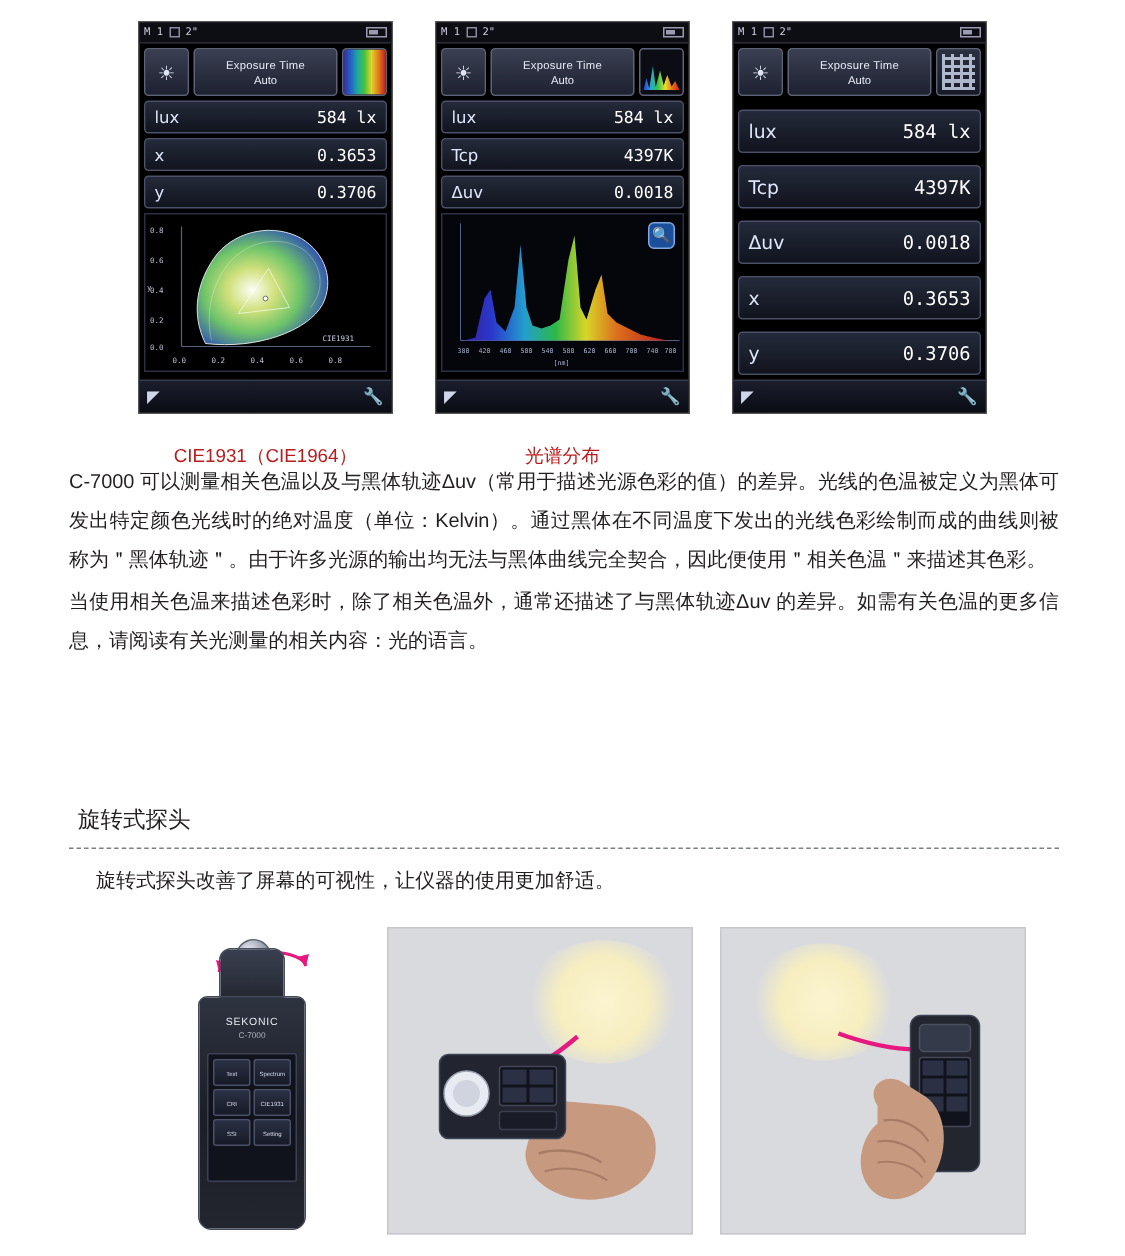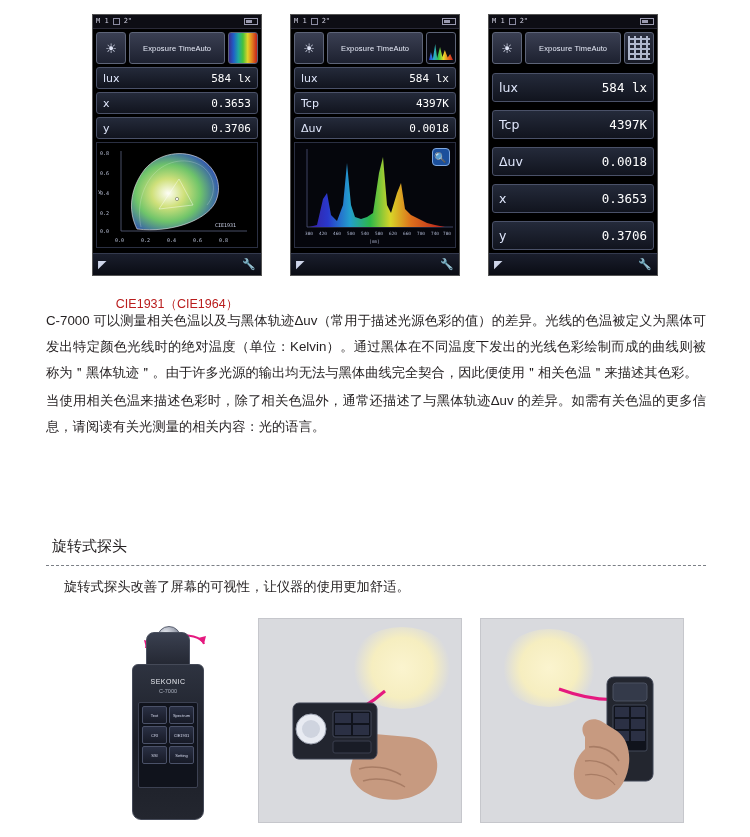--- a/index.html
+++ b/index.html
@@ -61,21 +61,21 @@
     background: linear-gradient(#3a3f52,#1d2130);
     border: 1px solid #5d6478;
     border-radius: 3px;
     display: flex; align-items: center; justify-content: center;
     color: #dfe4f5; font-size: 13px;
   }
   .exp-box {
     flex: 1; height: 32px;
     background: linear-gradient(#3a3f52,#1d2130);
     border: 1px solid #5d6478; border-radius: 3px;
-    display: flex; flex-direction: row;
+    display: flex; flex-direction: column;
     align-items: center; justify-content: center;
     color: #e7ebf8;
   }
   .exp-box .t1 { font-size: 7.5px; letter-spacing: .2px; }
   .exp-box .t2 { font-size: 7.5px; margin-top: 1px; }
   .chip-img {
     width: 30px; height: 32px;
     border: 1px solid #5d6478; border-radius: 3px;
     background: linear-gradient(#2b3040,#171a26);
     position: relative; overflow: hidden;
@@ -379,20 +379,21 @@
               <text x="74" y="100">[nm]</text>
             </g>
           </svg>
           <div class="zoom-badge">🔍</div>
         </div>
         <div class="dev-bottom">
           <span class="ic">◤</span>
           <span class="ic">🔧</span>
         </div>
       </div>
+      <div class="caption">光谱分布</div>
     </div>
 
     <div class="screen-block">
       <div class="device">
         <div class="dev-topbar">
           <span class="tb">M  1</span>
           <span class="tb-sq"></span>
           <span class="tb">2"</span>
           <span class="spacer"></span>
           <span class="bat"></span>

